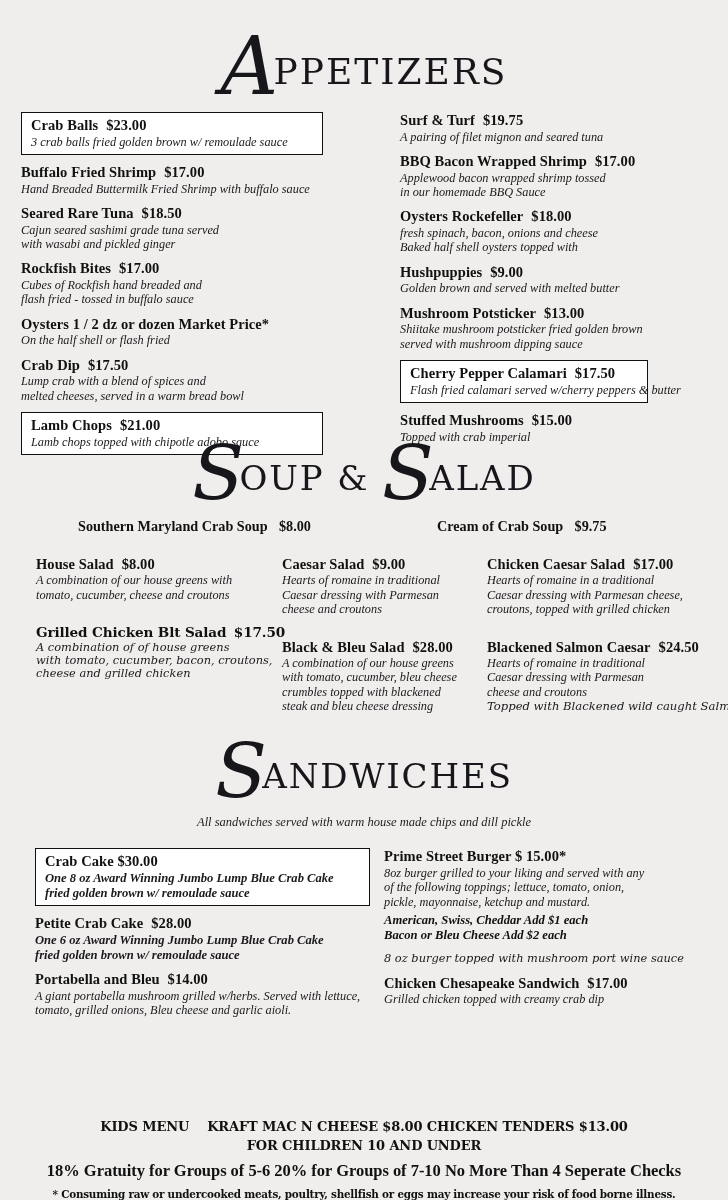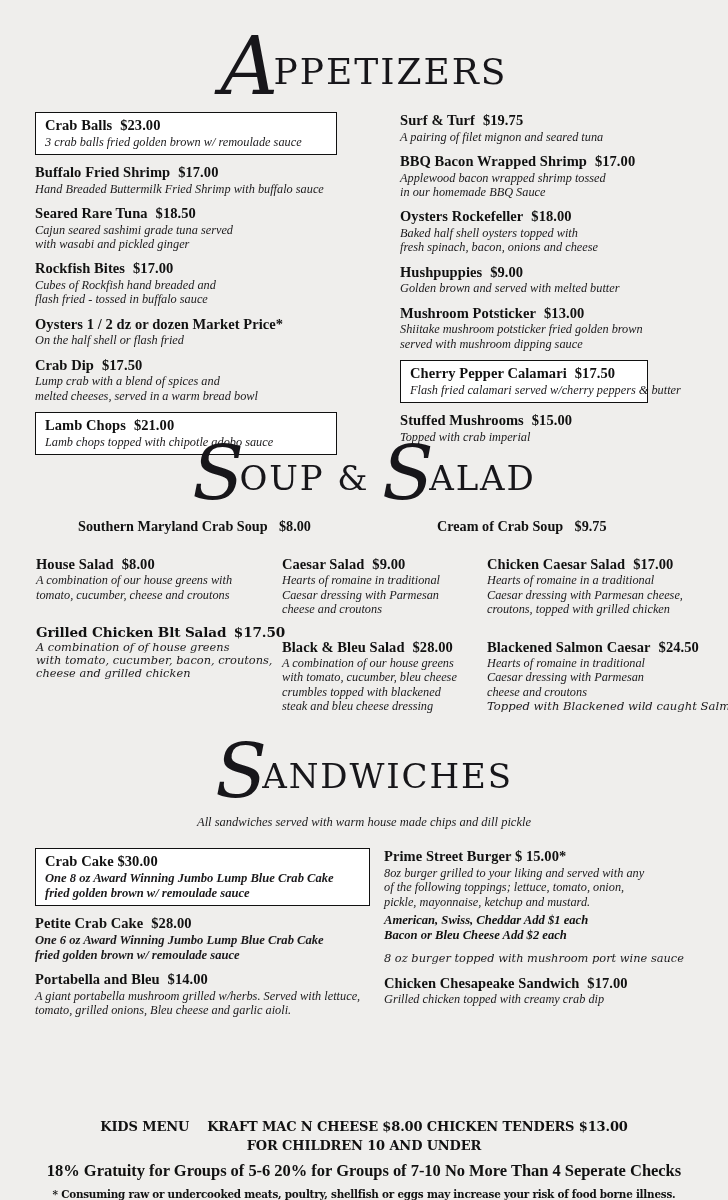--- a/index.html
+++ b/index.html
@@ -76,21 +76,21 @@
   }
   .boxed .item-head{font-size:14.5px;}
 
   
   .alt-face .item-head{font-family:"DejaVu Serif", serif;font-size:13.6px;font-weight:700;letter-spacing:-.01em;}
   .alt-face .item-desc{font-family:"DejaVu Serif", serif;font-size:11.4px;font-style:italic;}
   .bold-ital .item-desc{font-weight:700;font-style:italic;font-size:12.6px;}
 
   
   #appetizers{position:relative;margin-top:22px;height:345px;}
-  #app-left{position:absolute;left:35px;top:0;width:305px;}
+  #app-left{position:absolute;left:21px;top:0;width:305px;}
   #app-right{position:absolute;left:400px;top:0;width:300px;}
   #app-left .boxed{width:302px;}
   #box-lamb{width:262px;}
   #app-right .boxed{width:248px;}
 
   
   #soupsalad{position:relative;margin-top:4px;}
   #soup-head{margin-top:0;}
   .soup-row{position:relative;height:26px;margin-top:16px;}
   .soup-item{
@@ -214,22 +214,22 @@
         <div class="item">
           <div class="item-head"><span>BBQ Bacon Wrapped Shrimp</span><span class="price">$17.00</span></div>
           <div class="item-desc">
             <div>Applewood bacon wrapped shrimp tossed</div>
             <div>in our homemade BBQ Sauce</div>
           </div>
         </div>
         <div class="item">
           <div class="item-head"><span>Oysters Rockefeller</span><span class="price">$18.00</span></div>
           <div class="item-desc">
+            <div>fresh spinach, bacon, onions and cheese</div>
             <div>Baked half shell oysters topped with</div>
-            <div>fresh spinach, bacon, onions and cheese</div>
           </div>
         </div>
         <div class="item">
           <div class="item-head"><span>Hushpuppies</span><span class="price">$9.00</span></div>
           <div class="item-desc">
             <div>Golden brown and served with melted butter</div>
           </div>
         </div>
         <div class="item">
           <div class="item-head"><span>Mushroom Potsticker</span><span class="price">$13.00</span></div>

